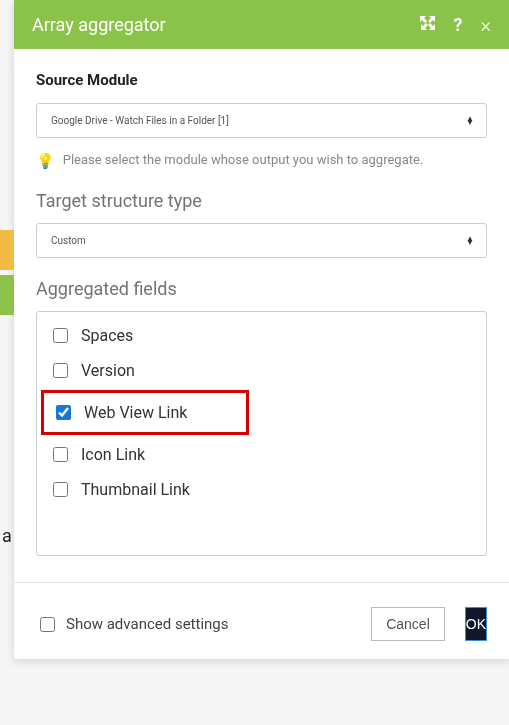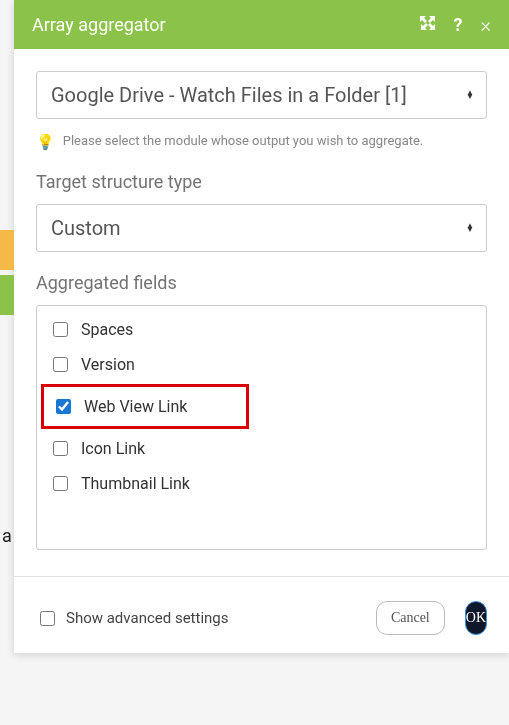--- a/index.html
+++ b/index.html
@@ -68,21 +68,21 @@
     font-size: 18px;
     font-weight: 400;
     color: #737373;
     margin-bottom: 12px;
     margin-top: 20px;
   }
   .select-box {
     border: 1px solid #ccc;
     border-radius: 3px;
     padding: 11px 36px 11px 14px;
-    font-size: 20px;
+    font-size: 10px;
     color: #555;
     position: relative;
     cursor: pointer;
     background:#fff;
   }
   .select-caret {
     position: absolute;
     right: 12px;
     top: 50%;
     transform: translateY(-50%);
@@ -153,26 +153,25 @@
     justify-content: space-between;
   }
   .adv input { width:15px; height:15px; cursor:pointer;}
   .footer-buttons {
     display: flex;
     gap: 8px;
   }
   .btn {
     border: 1px solid #bbb;
     background: #fff;
-    border-radius: 11px;
+    border-radius: 0;
     padding: 8px 14px;
     font-size: 14px;
     color: #555;
     cursor: pointer;
-    font-family: Liberation Serif, serif;
   }
   .btn-primary {
     background: #0f172a;
     border-color: #3a8fd8;
     color: #fff;
     padding: 8px 0;
     margin-left: 12px;
   }
   
   .fields-box::-webkit-scrollbar { width: 16px; }
@@ -197,20 +196,21 @@
         <svg viewBox="0 0 16 16">
             <path d="M1 1h5L4 3l3 3L5 8 2 5 0 7V1h1zm14 0v6l-2-2-3 3-2-2 3-3-2-2h6zM1 15v-6l2 2 3-3 2 2-3 3 2 2H1zm14 0h-6l2-2-3-3 2-2 3 3 2-2v6z"></path>
           </svg>
       </span>
       <span class="hicon" style="font-weight:700;">?</span>
       <span class="hicon" style="font-size:20px; font-weight:300;">×</span>
     </div>
   </div>
 
   <div class="body">
+    <div class="section-label">Source Module</div>
     <div class="select-box">
       <span>Google Drive - Watch Files in a Folder [1]</span>
       <span class="select-caret"></span>
     </div>
     <div class="hint">
       <span class="bulb">💡</span>
       <span>Please select the module whose output you wish to aggregate.</span>
     </div>
 
     <div class="section-label-normal">Target structure type</div>

